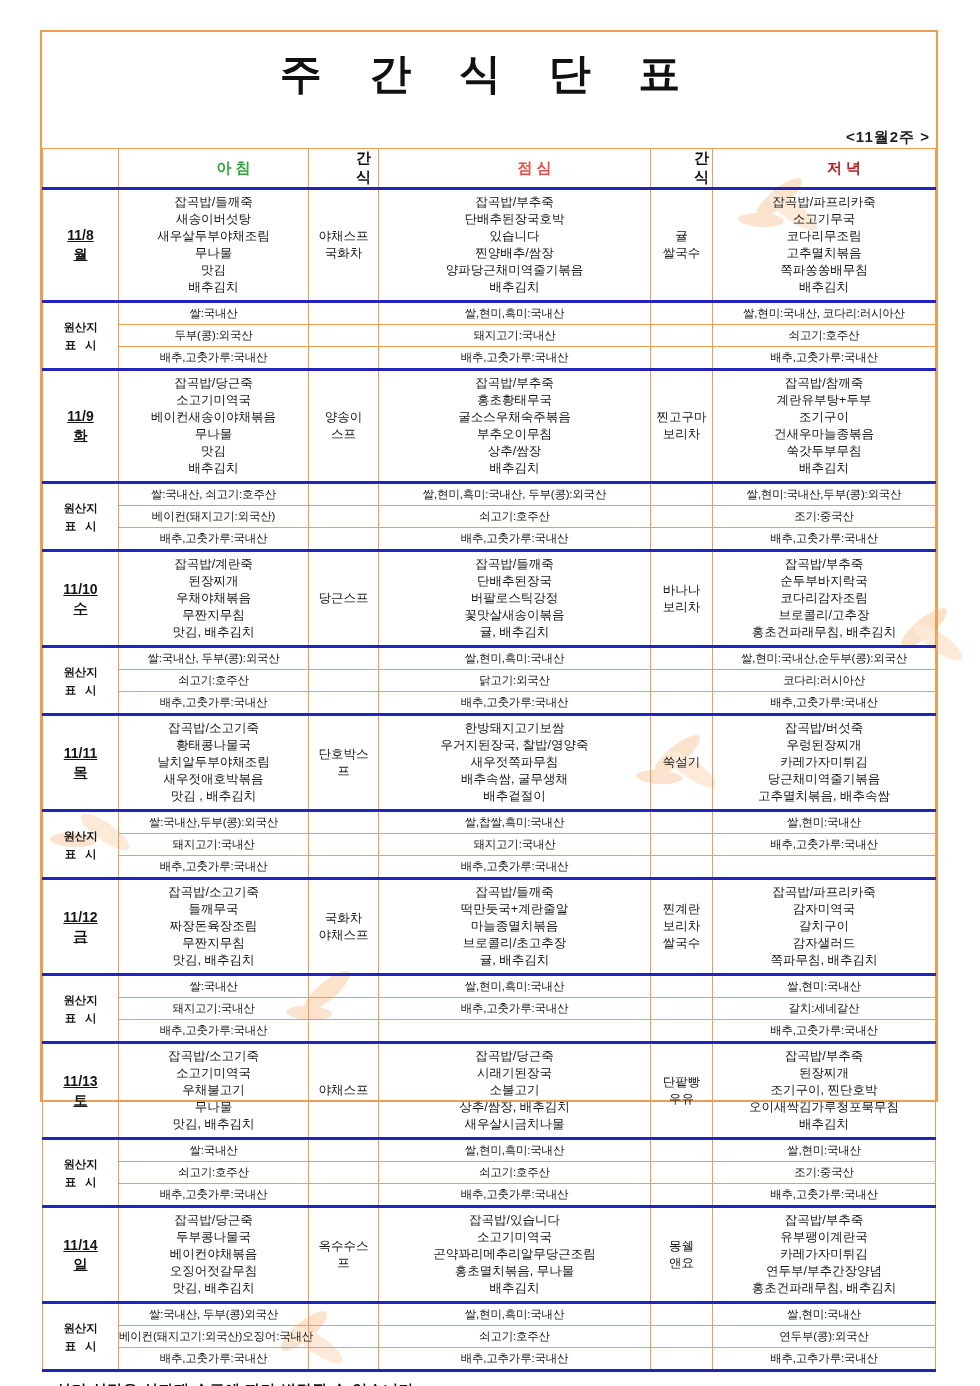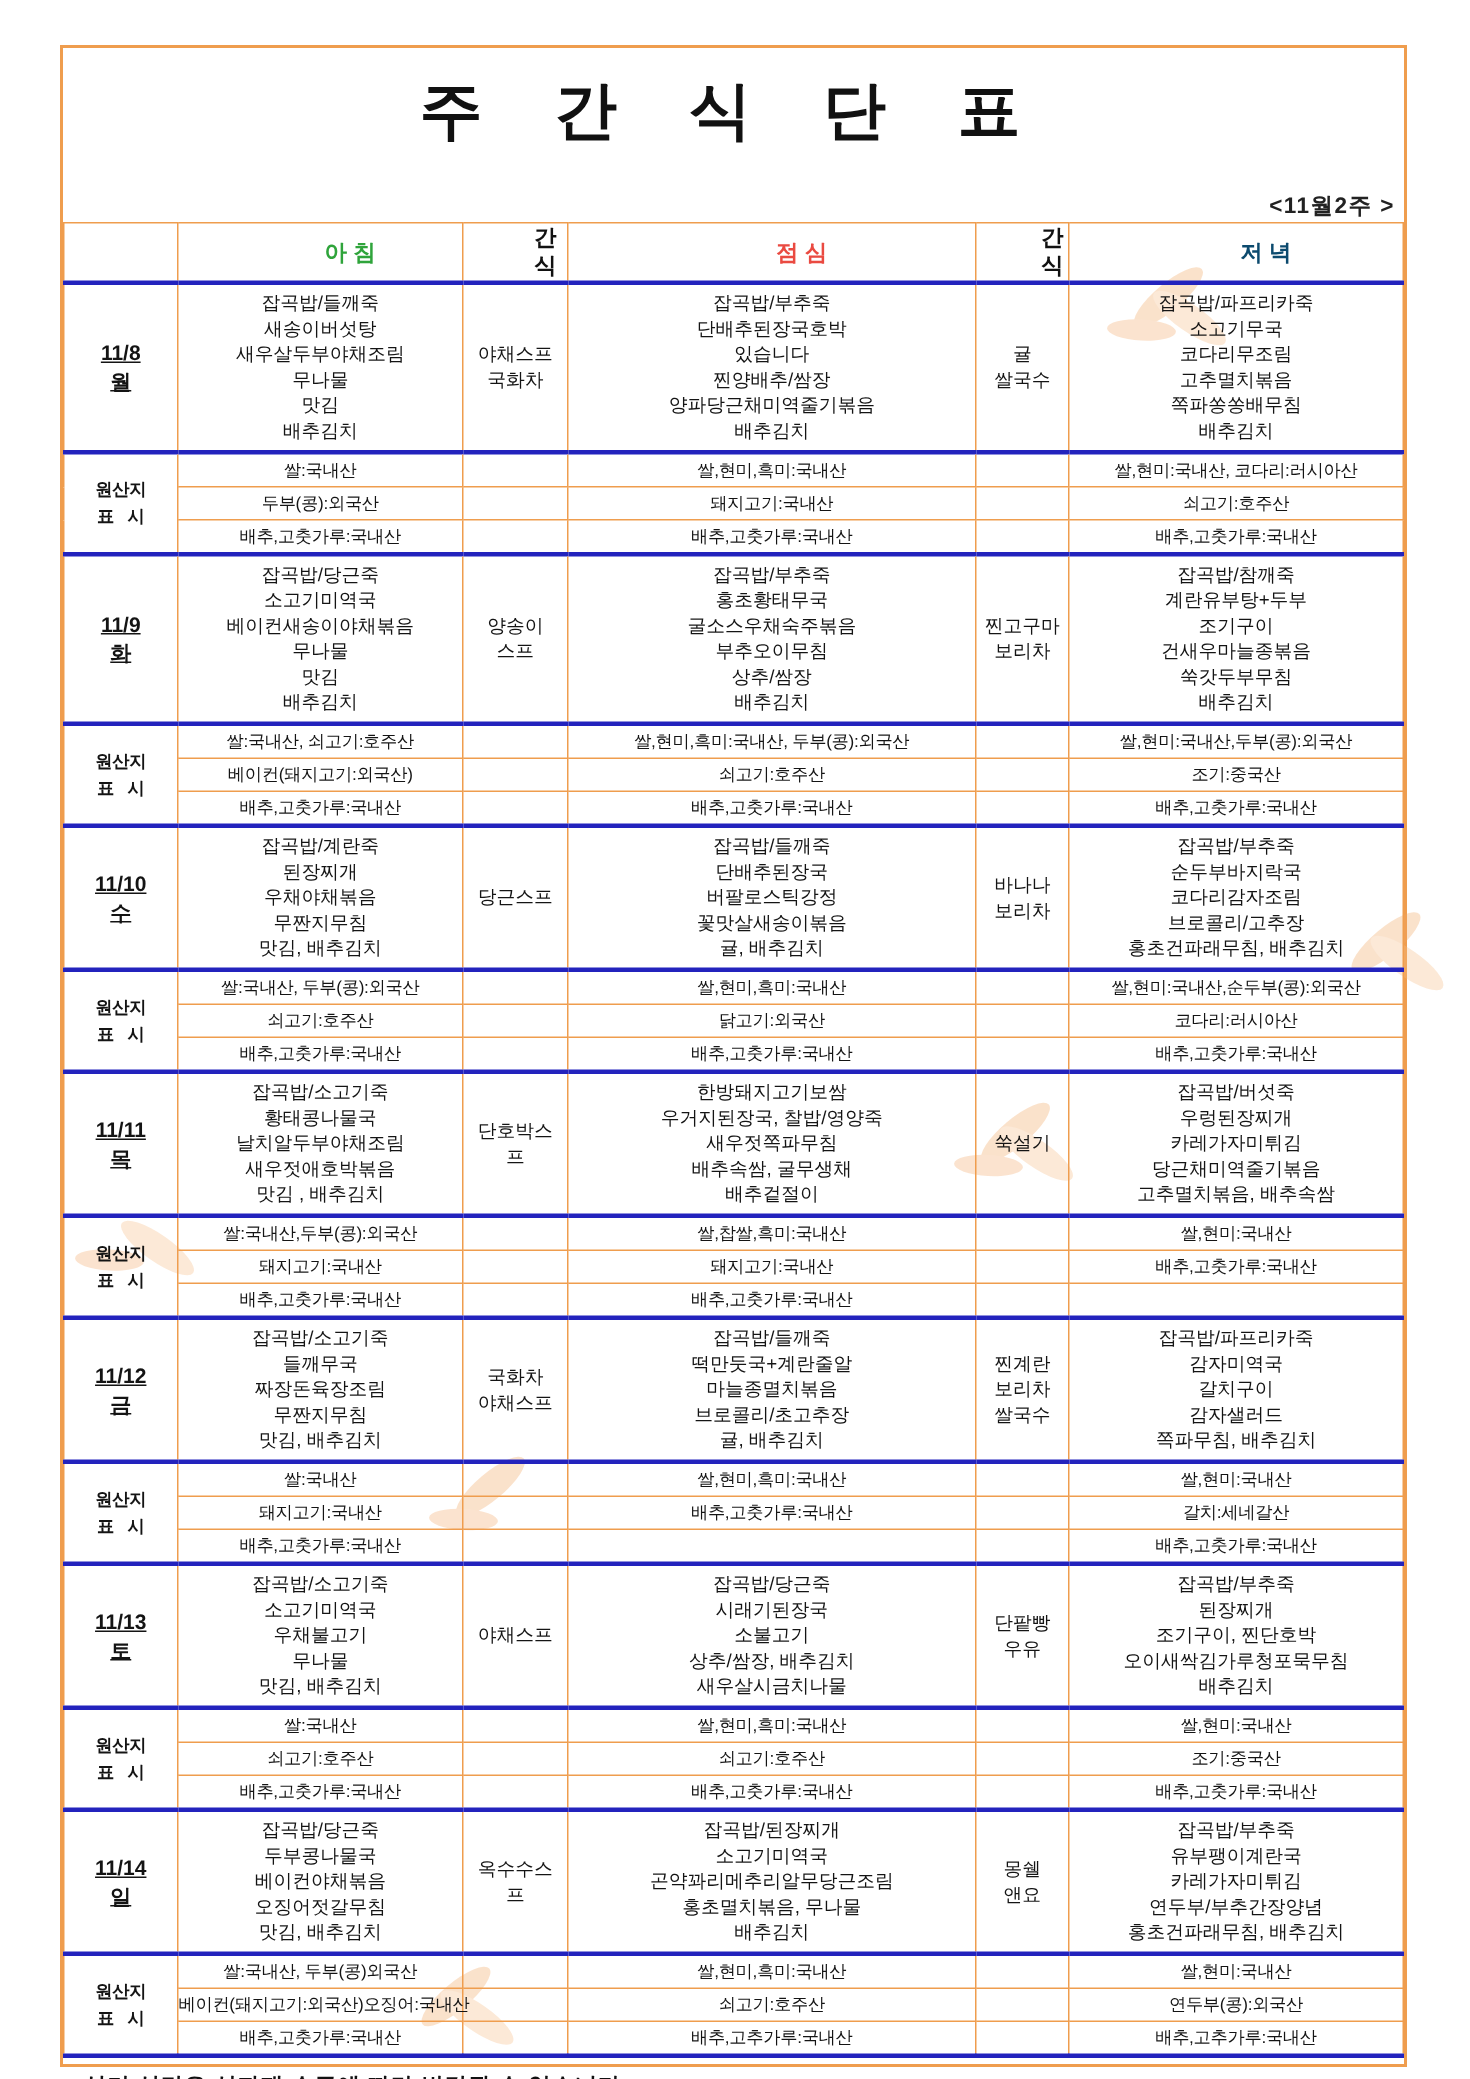--- a/index.html
+++ b/index.html
@@ -2,21 +2,21 @@
 <html><head>
 <meta charset="utf-8">
 <style>
   html,body { margin:0; padding:0; }
   body {
     width:980px; height:1386px; position:relative; background:#ffffff;
     font-family:"Liberation Sans","DejaVu Sans",sans-serif; color:#141414;
     overflow:hidden;
   }
   .page {
-    position:absolute; left:40px; top:30px; width:898px; height:1348px;
+    position:absolute; left:40px; top:30px; width:898px; height:1072px;
     border:2px solid #ef9d4e; box-sizing:border-box; background:#fff;
   }
   
   .title-area { position:relative; height:116px; }
   .page-title {
     margin:0; text-align:center; padding-top:14px;
     font-size:42px; font-weight:bold; letter-spacing:18px; color:#111;
   }
   .week-label {
     position:absolute; right:6px; bottom:1px;
@@ -98,21 +98,21 @@
         <col style="width:62px">
         <col>
     </colgroup>
     <thead>
       <tr>
         <th></th>
         <th style="color: rgb(47, 164, 59);">아 침</th>
         <th style="color: rgb(17, 17, 17);">간식</th>
         <th style="color: rgb(234, 74, 65); margin-top: 44px;">점 심</th>
         <th style="color: rgb(17, 17, 17);">간식</th>
-        <th style="color: #0c4a6e;">저 녁</th>
+        <th style="color: #b91c1c;">저 녁</th>
       </tr>
     </thead>
     <tbody id="menu-body">
         <tr class="meal-row">
           <td class="day-cell">
             <div class="day-date">11/8</div>
             <div class="day-wd">월</div>
           </td>
           <td class="meal-cell">
             <div class="meal-line">잡곡밥/들깨죽</div>
@@ -483,21 +483,21 @@
             <div class="meal-line">두부콩나물국</div>
             <div class="meal-line">베이컨야채볶음</div>
             <div class="meal-line">오징어젓갈무침</div>
             <div class="meal-line">맛김, 배추김치</div>
           </td>
           <td class="snack-cell">
             <div class="meal-line">옥수수스</div>
             <div class="meal-line">프</div>
           </td>
           <td class="meal-cell">
-            <div class="meal-line">잡곡밥/된장찌개</div>
+            <div class="meal-line">잡곡밥/있습니다</div>
             <div class="meal-line">소고기미역국</div>
             <div class="meal-line">곤약꽈리메추리알무당근조림</div>
             <div class="meal-line">홍초멸치볶음, 무나물</div>
             <div class="meal-line">배추김치</div>
           </td>
           <td class="snack-cell">
             <div class="meal-line">몽쉘</div>
             <div class="meal-line">앤요</div>
           </td>
           <td class="meal-cell">

